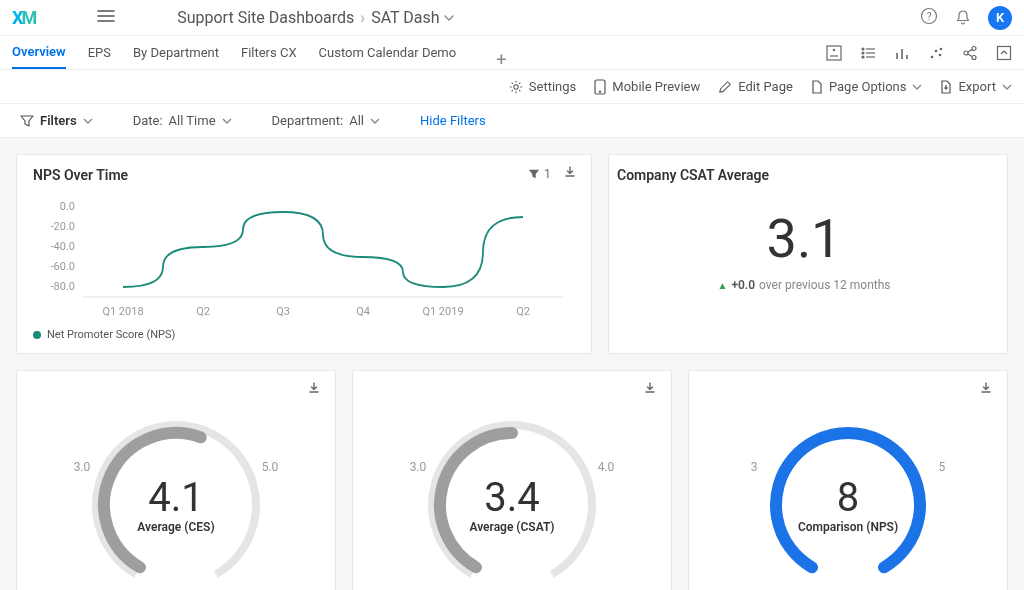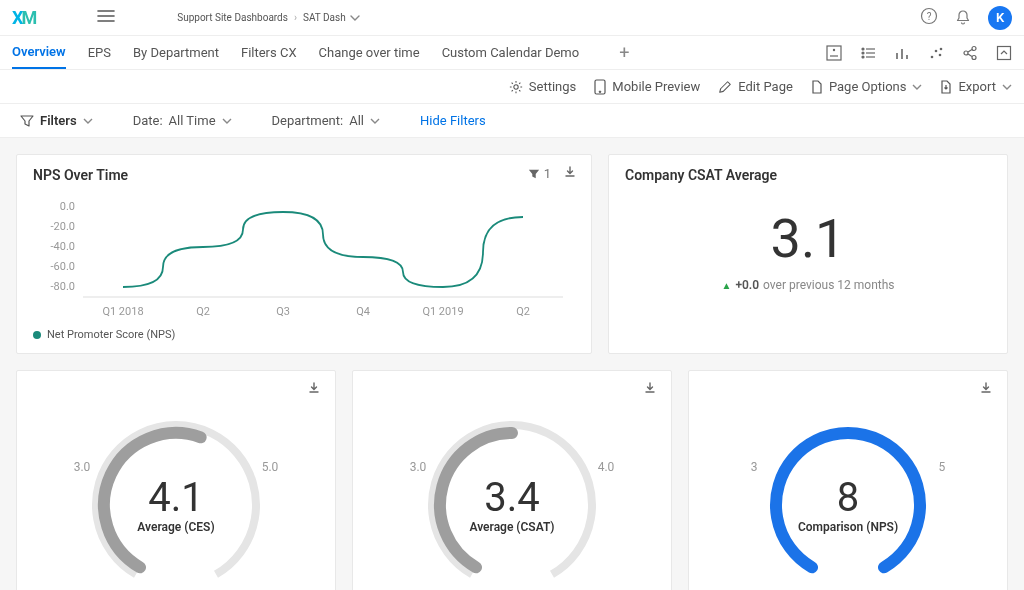--- a/index.html
+++ b/index.html
@@ -18,38 +18,38 @@
     align-items: center;
     height: 36px;
     padding: 0 12px;
     border-bottom: 1px solid #eee;
     gap: 48px;
   }
   .logo { font-weight: 700; font-size: 18px; letter-spacing: -2px; margin-right: 14px; }
   .logo span.x { color: #00b4e6; }
   .logo span.m { color: #2bbfb0; }
   .menu-icon { margin-right: 14px; color: #555; cursor: pointer; }
-  .breadcrumb { display: flex; align-items: flex-end; gap: 6px; color: #555; font-size: 10px; }
+  .breadcrumb { display: flex; align-items: flex-end; gap: 6px; color: #555; font-size: 16px; }
   .breadcrumb .crumb { cursor: pointer; }
   .breadcrumb .chev { color: #aaa; }
   .breadcrumb .current { display: flex; align-items: center; gap: 4px; cursor: pointer; }
   .topbar .spacer { flex: 1; }
   .topbar .right-icons { display: flex; align-items: center; gap: 16px; }
   .bell-icon svg { display: block; }
   .avatar { width: 24px; height: 24px; border-radius: 50%; background: #1877f2; color: #fff; display: flex; align-items: center; justify-content: center; font-size: 13px; font-weight: 600; }
 
   
   .tabsbar {
     display: flex;
     align-items: center;
     height: 34px;
     padding: 0 12px;
     border-bottom: 1px solid #eee;
   }
-  .tabs { display: flex; gap: 22px; align-items: center; height: 100%; }
+  .tabs { display: flex; gap: 22px; align-items: flex-end; height: 100%; }
   .tab { color: #555; cursor: pointer; height: 100%; display: flex; align-items: center; }
   .tab.active { color: #0073e6; border-bottom: 2px solid #0073e6; font-weight: 600; }
   .add-tab { color: #888; font-size: 18px; cursor: pointer; margin-left: 18px; line-height: 1; }
   .tabsbar .spacer { flex: 1; }
   .right-tools { display: flex; gap: 18px; align-items: center; }
   .tool-icon { width: 16px; height: 16px; color: #666; cursor: pointer; }
 
   
   .actionbar {
     display: flex;
@@ -95,21 +95,21 @@
   .card-actions { position: absolute; top: 10px; right: 14px; display: flex; gap: 12px; color: #777; }
   .card-title { font-size: 14px; font-weight: 600; color: #333; margin-bottom: 6px; }
 
   
   .nps-chart { margin-top: 4px; }
   .legend { display: flex; align-items: center; gap: 6px; font-size: 11px; color: #555; margin-top: 6px; }
   .legend .dot { width: 8px; height: 8px; border-radius: 50%; background: #1a8a7a; }
   .tick-label { font-size: 11px; fill: #999; }
 
   
-  .csat-card { text-align: center; }
+  .csat-card { text-align: center; padding-left: 8px; }
   .big-number { font-size: 54px; font-weight: 400; color: #333; margin-top: 24px; }
   .trend-line { display: flex; justify-content: center; align-items: center; gap: 4px; font-size: 12px; color: #888; margin-top: 8px; }
   .trend-arrow { color: #2aa34a; font-size: 10px; }
   .trend-delta { color: #555; font-weight: 600; }
 
   
   .gauge-card { height: 250px; display:flex; align-items:center; justify-content:center; }
   .gauge-svg { display:block; }
   .gauge-center-num { font-size: 40px; font-weight: 400; fill:#333; text-anchor:middle; }
   .gauge-center-label { font-size: 12px; font-weight:600; fill:#333; text-anchor:middle; }
@@ -161,21 +161,20 @@
       </div>
   </div>
 </div>
 
 <div class="tabsbar">
   <div class="tabs">
     <div class="tab active">Overview</div>
     <div class="tab">EPS</div>
     <div class="tab">By Department</div>
     <div class="tab">Filters CX</div>
-    <div class="tab">Change over time</div>
     <div class="tab">Custom Calendar Demo</div>
     <div class="add-tab">+</div>
   </div>
   <div class="spacer"></div>
   <div class="right-tools">
     <span class="tool-icon"><svg width="16" height="16" viewBox="0 0 16 16">
           <rect x="1" y="1" width="14" height="14" fill="none" stroke="#666" stroke-width="1.2"></rect>
           <circle cx="8" cy="5" r="1.2" fill="#666"></circle>
           <line x1="4" y1="11" x2="12" y2="11" stroke="#666" stroke-width="1.2"></line>
         </svg></span>

